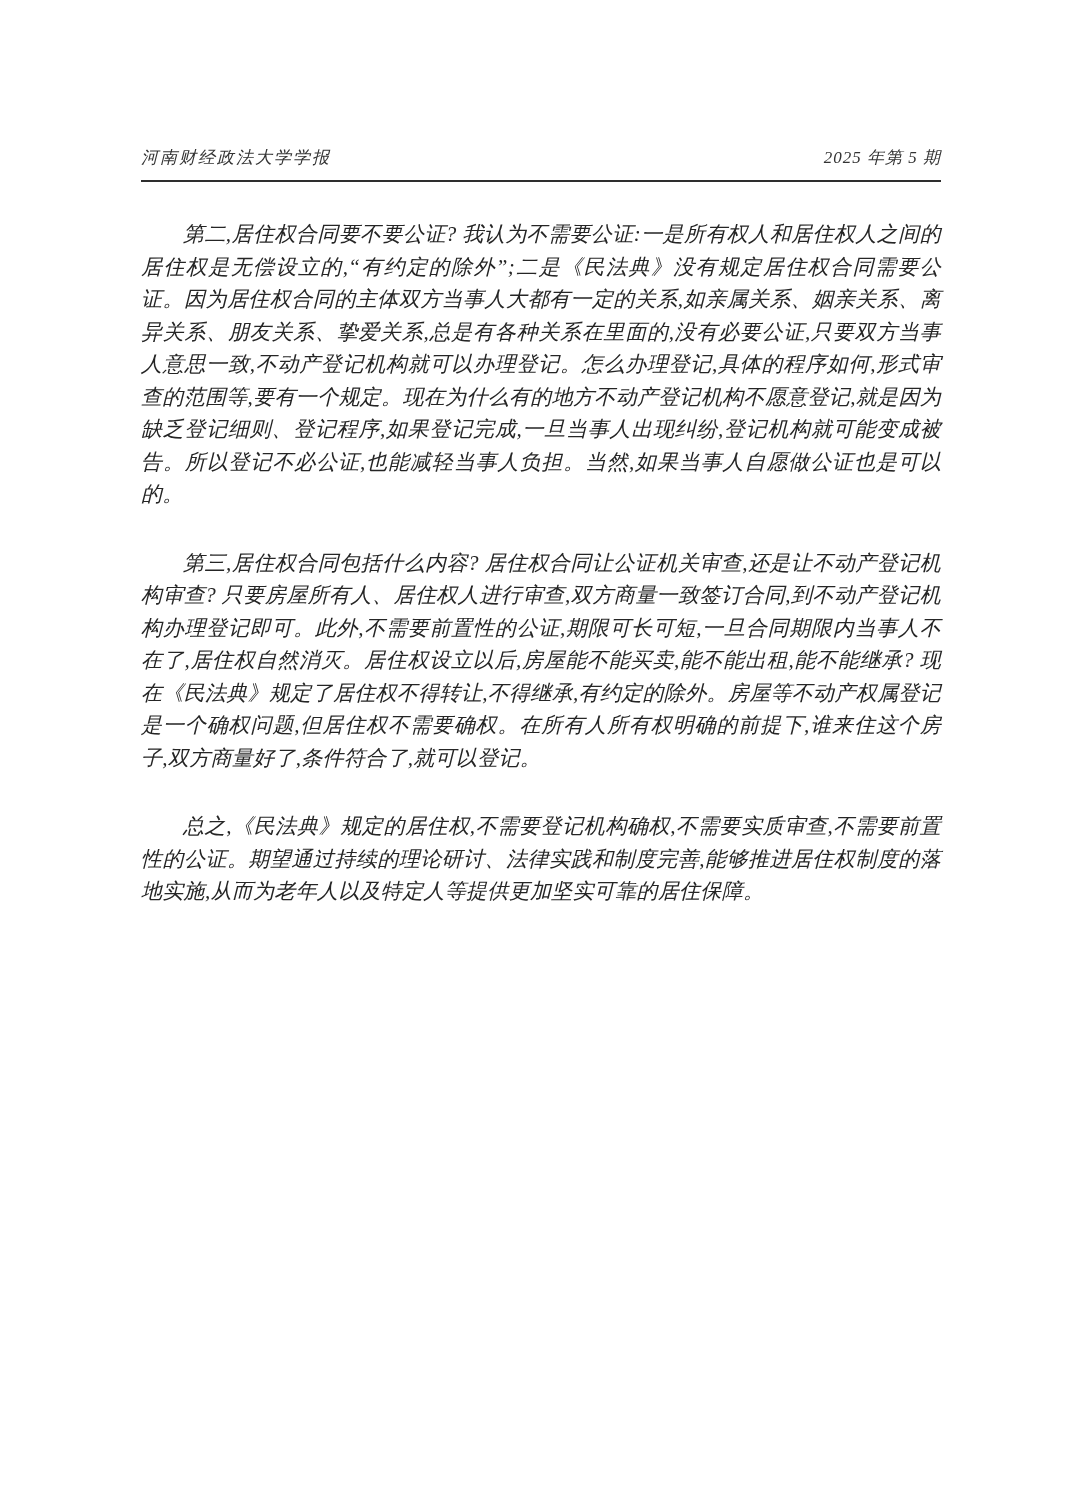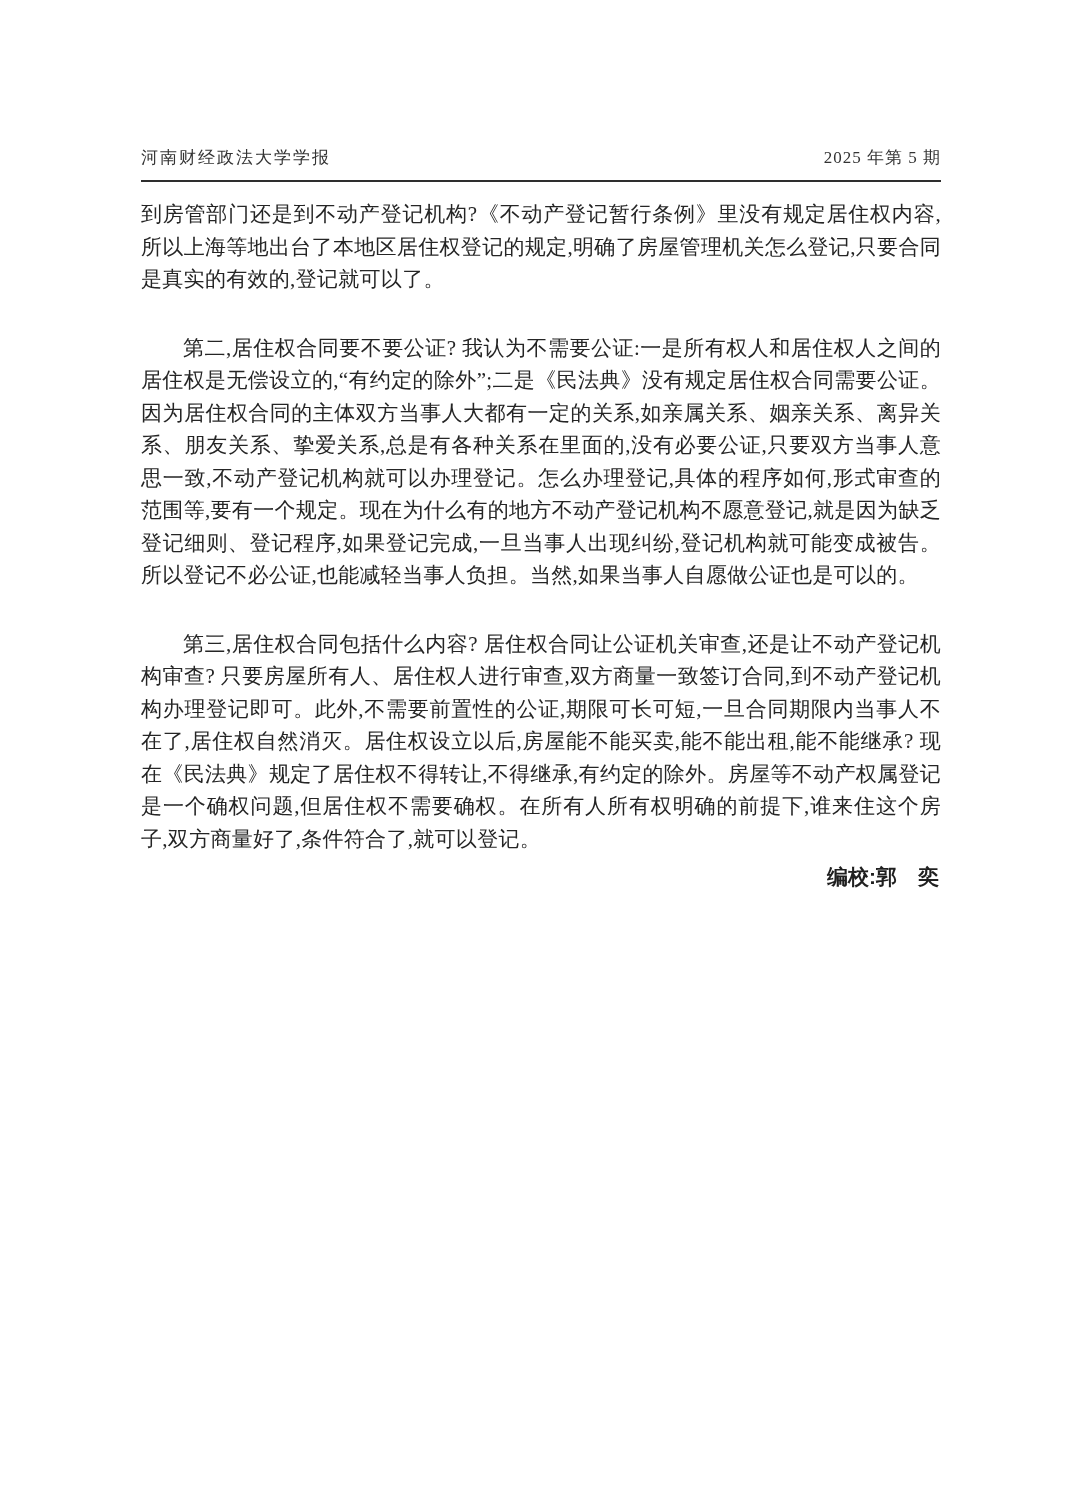--- a/index.html
+++ b/index.html
@@ -8,20 +8,21 @@
     background: #ffffff;
   }
   .page {
     position: relative;
     width: 1080px;
     height: 1068px;
     background: #ffffff;
     font-family: "Liberation Serif", "DejaVu Serif", serif;
     color: #232323;
     overflow: hidden;
+    font-style: italic;
   }
   .content {
     position: absolute;
     left: 141px;
     top: 146px;
     width: 800px;
   }
   .header {
     display: flex;
     justify-content: space-between;
@@ -80,23 +81,22 @@
   <div class="content">
 
     <div class="header">
       <span class="journal-name">河南财经政法大学学报</span>
       <span class="issue-label">2025 年第 5 期</span>
     </div>
 
     <hr class="header-rule">
 
     <div class="body-text">
-      <p>到房管部门还是到不动产登记机构?《不动产登记暂行条例》里没有规定居住权内容,所以上海等地出台了本地区居住权登记的规定,明确了房屋管理机关怎么登记,只要合同是真实的有效的,登记就可以了。</p>
       <p class="indent">第二,居住权合同要不要公证? 我认为不需要公证:一是所有权人和居住权人之间的居住权是无偿设立的,“有约定的除外”;二是《民法典》没有规定居住权合同需要公证。因为居住权合同的主体双方当事人大都有一定的关系,如亲属关系、姻亲关系、离异关系、朋友关系、挚爱关系,总是有各种关系在里面的,没有必要公证,只要双方当事人意思一致,不动产登记机构就可以办理登记。怎么办理登记,具体的程序如何,形式审查的范围等,要有一个规定。现在为什么有的地方不动产登记机构不愿意登记,就是因为缺乏登记细则、登记程序,如果登记完成,一旦当事人出现纠纷,登记机构就可能变成被告。所以登记不必公证,也能减轻当事人负担。当然,如果当事人自愿做公证也是可以的。</p>
       <p class="indent">第三,居住权合同包括什么内容? 居住权合同让公证机关审查,还是让不动产登记机构审查? 只要房屋所有人、居住权人进行审查,双方商量一致签订合同,到不动产登记机构办理登记即可。此外,不需要前置性的公证,期限可长可短,一旦合同期限内当事人不在了,居住权自然消灭。居住权设立以后,房屋能不能买卖,能不能出租,能不能继承? 现在《民法典》规定了居住权不得转让,不得继承,有约定的除外。房屋等不动产权属登记是一个确权问题,但居住权不需要确权。在所有人所有权明确的前提下,谁来住这个房子,双方商量好了,条件符合了,就可以登记。</p>
+      <p class="indent">总之,《民法典》规定的居住权,不需要登记机构确权,不需要实质审查,不需要前置性的公证。期望通过持续的理论研讨、法律实践和制度完善,能够推进居住权制度的落地实施,从而为老年人以及特定人等提供更加坚实可靠的居住保障。</p>
     </div>
 
-    <div class="editor-line">编校:郭　奕</div>
 
   </div>
 
   <div class="page-number">166</div>
 </div>
 
 </body></html>

